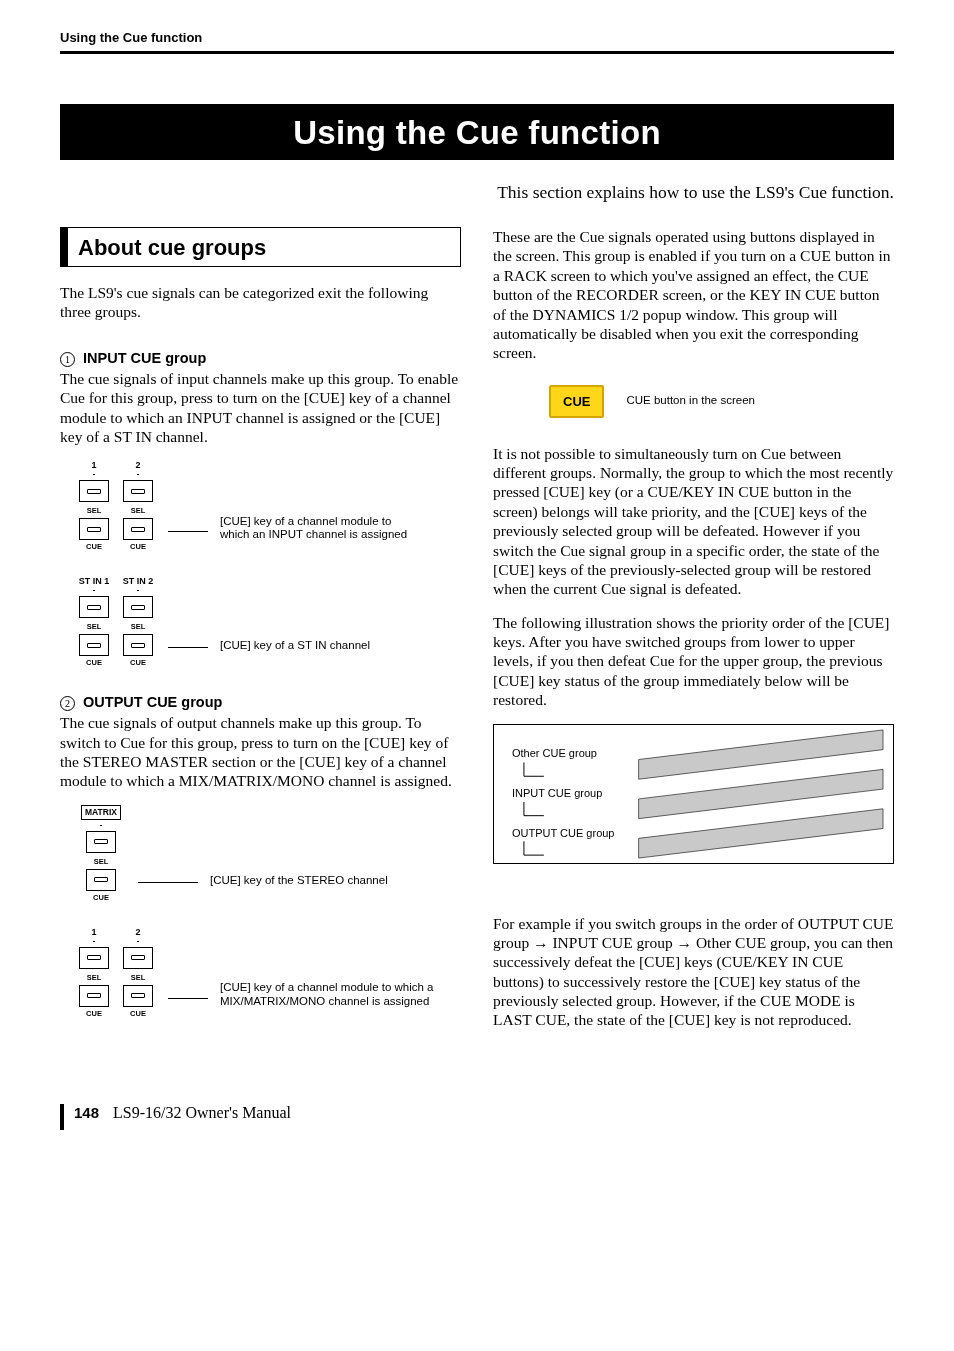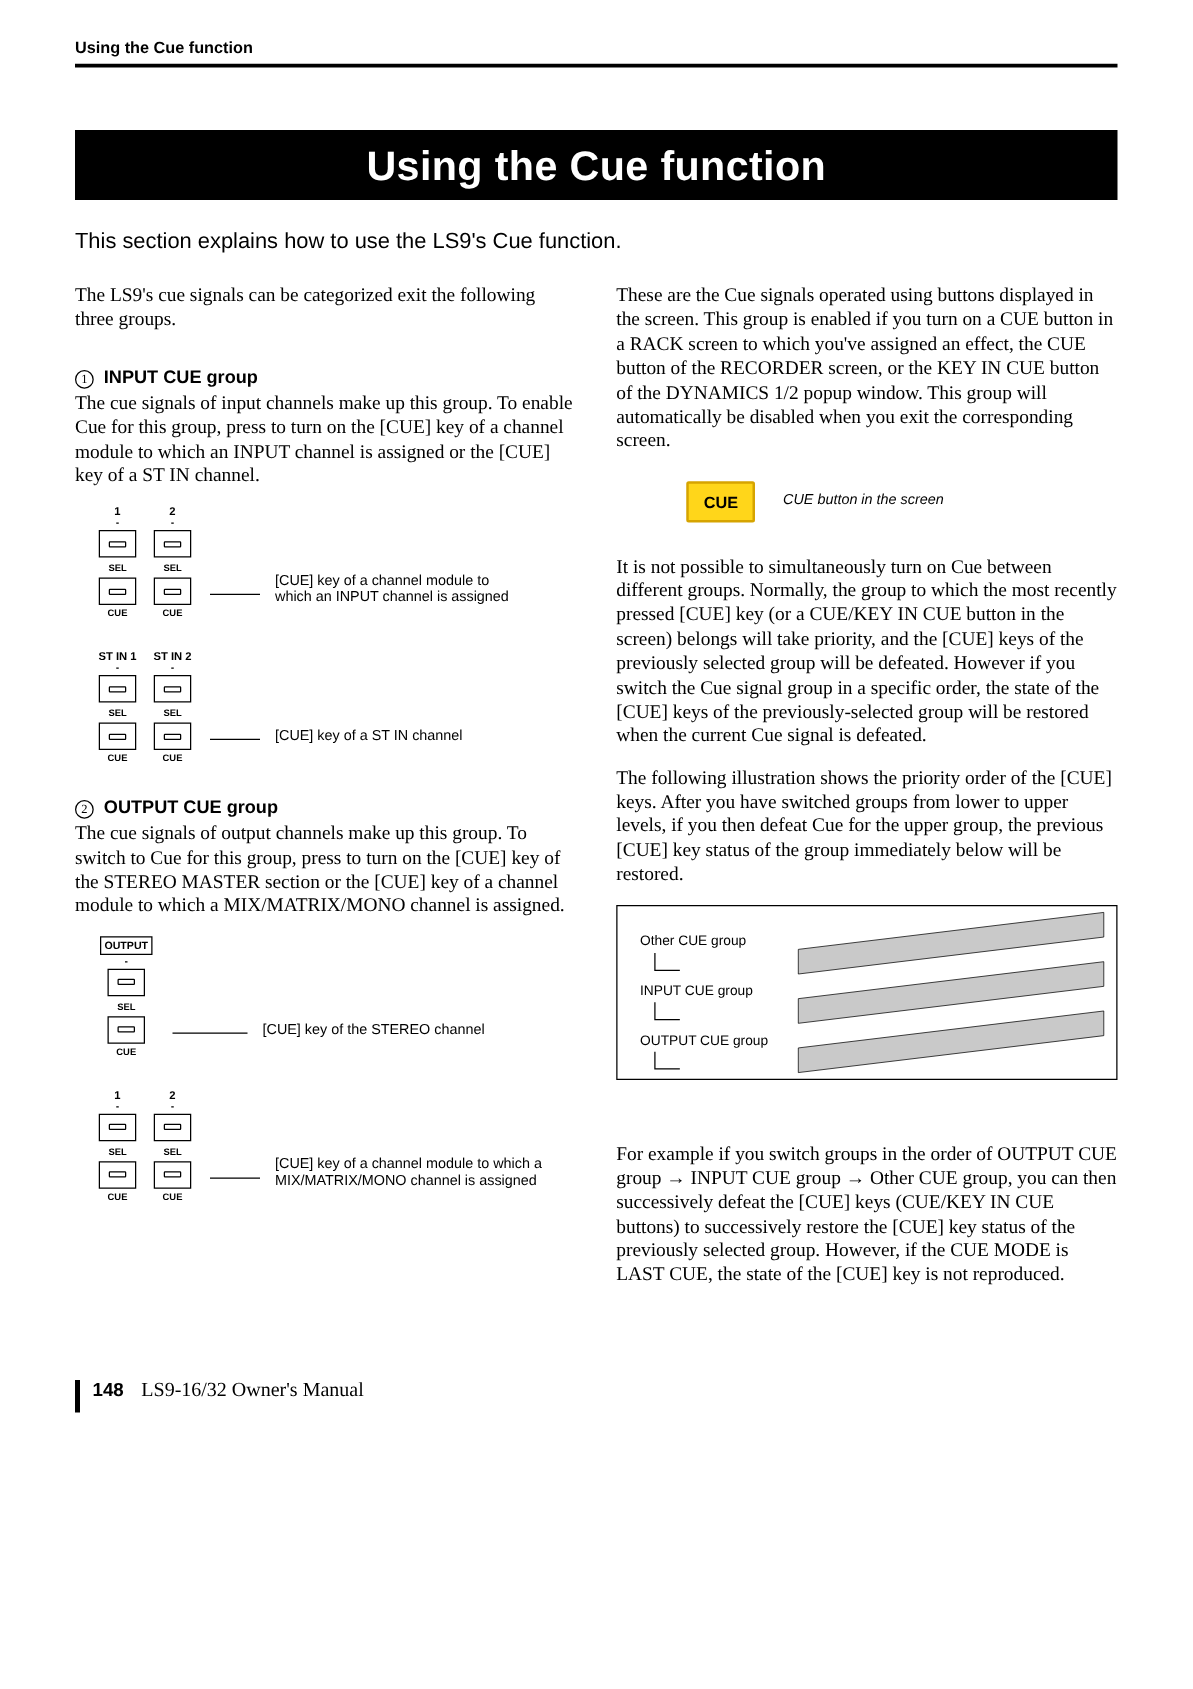--- a/index.html
+++ b/index.html
@@ -27,23 +27,24 @@
     text-align: center;
     padding: 10px 0 8px;
     font-family: Arial, Helvetica, sans-serif;
     font-weight: 900;
     font-size: 33px;
     letter-spacing: 0.3px;
     margin-bottom: 22px;
     font-stretch: condensed;
   }
   .intro {
-    font-family: Liberation Sans, sans-serif;
+    font-family: Liberation Serif, serif;
     font-size: 17.5px;
     margin-bottom: 24px;
+    text-align: right;
   }
   .columns {
     display: flex;
     gap: 32px;
   }
   .col {
     flex: 1 1 50%;
     min-width: 0;
   }
   .section-heading {
@@ -158,21 +159,21 @@
     font-weight: bold;
     border-radius: 2px;
     color: #000;
   }
   .cue-screen-row {
     display: flex;
     align-items: center;
     gap: 22px;
     margin: 22px 0 26px 56px;
   }
-  .cue-screen-row .callout { font-size: 11.5px; font-style: italic; }
+  .cue-screen-row .callout { font-size: 11.5px; }
   
   .priority-diagram {
     margin: 8px 0 50px 0;
     border: 1px solid #000;
     height: 140px;
     position: relative;
     background: #fff;
     overflow: hidden;
   }
   .prio-label {
@@ -210,20 +211,21 @@
   <div class="running-head">Using the Cue function</div>
 
   <div class="title-bar">Using the Cue function</div>
 
   <div class="intro">This section explains how to use the LS9's Cue function.</div>
 
   <div class="columns">
 
     <div class="col">
 
+      <div class="section-heading">About cue groups</div>
 
       <p class="body">The LS9's cue signals can be categorized exit the following three groups.</p>
 
       <div class="sub-heading">
         <span class="circle-num">1</span>
         <span>INPUT CUE group</span>
       </div>
       <p class="body">The cue signals of input channels make up this group. To enable Cue for this group, press to turn on the [CUE] key of a channel module to which an INPUT channel is assigned or the [CUE] key of a ST IN channel.</p>
 
       <div class="diagram-wrap">
@@ -290,21 +292,21 @@
 
       <div class="sub-heading" style="margin-top:24px;">
         <span class="circle-num">2</span>
         <span>OUTPUT CUE group</span>
       </div>
       <p class="body">The cue signals of output channels make up this group. To switch to Cue for this group, press to turn on the [CUE] key of the STEREO MASTER section or the [CUE] key of a channel module to which a MIX/MATRIX/MONO channel is assigned.</p>
 
       <div class="diagram-wrap">
         <div class="modules-group">
           <div class="module" style="width:50px;">
-            <div class="stereo-label">OUTPUT</div>
+            <div class="stereo-label">MATRIX</div>
             <div style="border-top:1px solid #000;width:2px;height:6px;"></div>
             <div class="btn-box">
                 <div class="inner-slot"></div>
               </div>
             <div class="btn-below-label">SEL</div>
             <div class="btn-box last">
                 <div class="inner-slot"></div>
               </div>
             <div class="btn-below-label">CUE</div>
           </div>

